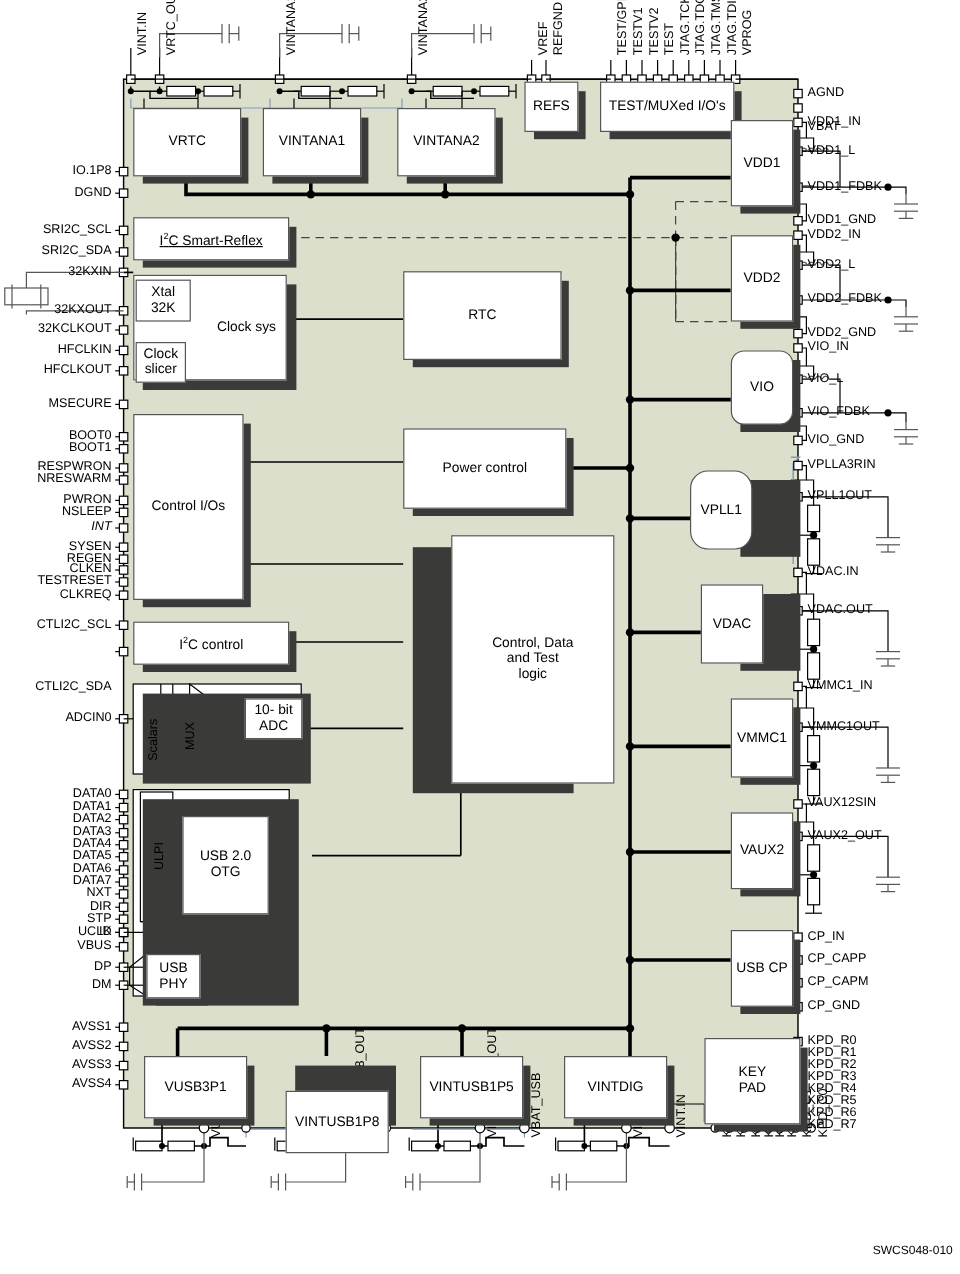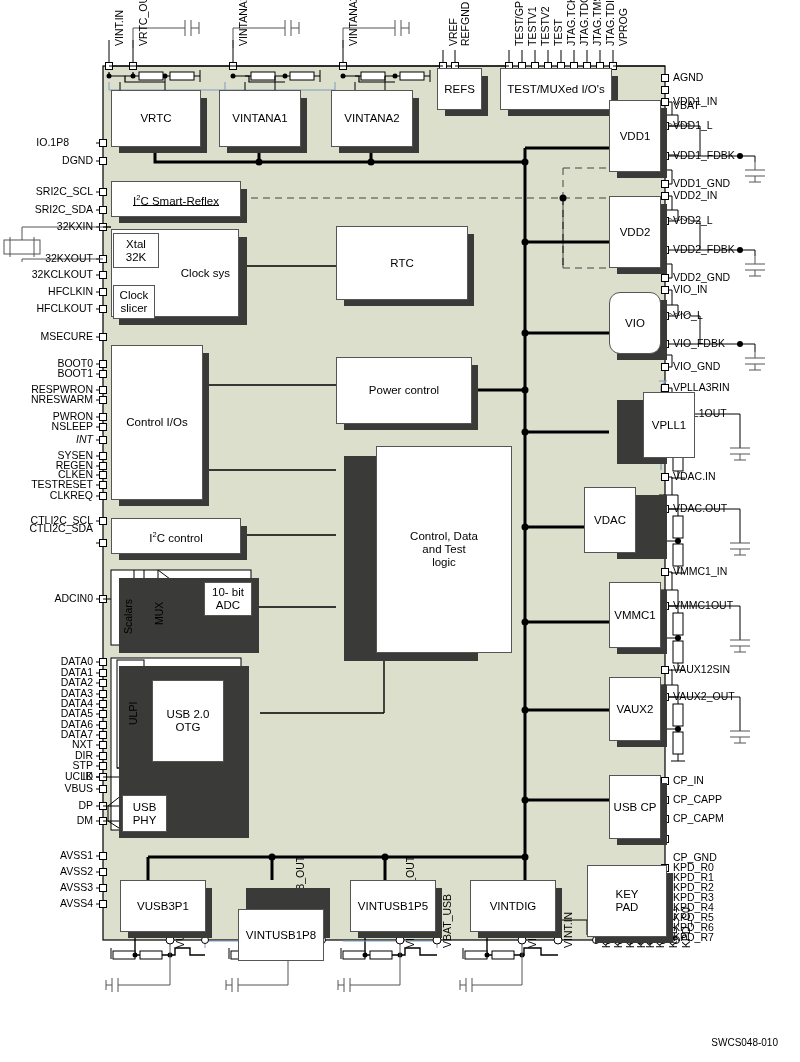--- a/index.html
+++ b/index.html
@@ -749,21 +749,21 @@
       </div>
       <div class="blk" style="left: 609px; top: 100px; width: 50px; height: 70px;">
         <span>VDD1</span>
       </div>
       <div class="blk" style="left: 609px; top: 196px; width: 50px; height: 70px;">
         <span>VDD2</span>
       </div>
       <div class="blk" style="left: 609px; top: 292px; width: 50px; height: 60px; border-radius: 11px;">
         <span>VIO</span>
       </div>
-      <div class="blk" style="left: 643px; top: 392px; width: 50px; height: 64px;">
+      <div class="blk" style="left: 575px; top: 392px; width: 50px; height: 64px; border-radius: 15px;">
         <span>VPLL1</span>
       </div>
       <div class="blk" style="left: 584px; top: 487px; width: 50px; height: 64px; text-align: center;">
         <span>VDAC</span>
       </div>
       <div class="blk" style="left: 609px; top: 582px; width: 50px; height: 64px;">
         <span>VMMC1</span>
       </div>
       <div class="blk" style="left: 609px; top: 677px; width: 50px; height: 62px;">
         <span>VAUX2</span>
@@ -773,21 +773,21 @@
       </div>
       <div class="blk" style="left: 587px; top: 865px; width: 78px; height: 70px;">
         <div>
           <div>KEY</div>
           <div>PAD</div>
         </div>
       </div>
     </div>
 
   <div id="label-layer">
-      <div class="lbl r" style="right: 731px; top: 137px;">IO.1P8</div>
+      <div class="lbl r" style="right: 707px; top: 137px;">IO.1P8</div>
       <div class="lbl r" style="right: 707px; top: 155px;">DGND</div>
       <div class="lbl r" style="right: 707px; top: 186px;">SRI2C_SCL</div>
       <div class="lbl r" style="right: 707px; top: 204px;">SRI2C_SDA</div>
       <div class="lbl r" style="right: 707px; top: 221px;">32KXIN</div>
       <div class="lbl r" style="right: 707px; top: 253px;">32KXOUT</div>
       <div class="lbl r" style="right: 707px; top: 269px;">32KCLKOUT</div>
       <div class="lbl r" style="right: 707px; top: 286px;">HFCLKIN</div>
       <div class="lbl r" style="right: 707px; top: 303px;">HFCLKOUT</div>
       <div class="lbl r" style="right: 707px; top: 331px;">MSECURE</div>
       <div class="lbl r" style="right: 707px; top: 358px;">BOOT0</div>
@@ -796,21 +796,21 @@
       <div class="lbl r" style="right: 707px; top: 394px;">NRESWARM</div>
       <div class="lbl r" style="right: 707px; top: 411px;">PWRON</div>
       <div class="lbl r" style="right: 707px; top: 421px;">NSLEEP</div>
       <div class="lbl r" style="right: 707px; top: 434px; font-style: italic;">INT</div>
       <div class="lbl r" style="right: 707px; top: 450px;">SYSEN</div>
       <div class="lbl r" style="right: 707px; top: 460px;">REGEN</div>
       <div class="lbl r" style="right: 707px; top: 469px;">CLKEN</div>
       <div class="lbl r" style="right: 707px; top: 479px;">TESTRESET</div>
       <div class="lbl r" style="right: 707px; top: 490px;">CLKREQ</div>
       <div class="lbl r" style="right: 707px; top: 515px;">CTLI2C_SCL</div>
-      <div class="lbl r" style="right: 707px; top: 523px;">CTLI2C_SDA</div>
+      <div class="lbl r" style="right: 707px; top: 567px;">CTLI2C_SDA</div>
       <div class="lbl r" style="right: 707px; top: 593px;">ADCIN0</div>
       <div class="lbl r" style="right: 707px; top: 656px;">DATA0</div>
       <div class="lbl r" style="right: 707px; top: 667px;">DATA1</div>
       <div class="lbl r" style="right: 707px; top: 677px;">DATA2</div>
       <div class="lbl r" style="right: 707px; top: 688px;">DATA3</div>
       <div class="lbl r" style="right: 707px; top: 698px;">DATA4</div>
       <div class="lbl r" style="right: 707px; top: 708px;">DATA5</div>
       <div class="lbl r" style="right: 707px; top: 719px;">DATA6</div>
       <div class="lbl r" style="right: 707px; top: 729px;">DATA7</div>
       <div class="lbl r" style="right: 707px; top: 739px;">NXT</div>
@@ -843,21 +843,21 @@
       <div class="lbl" style="left: 673px; top: 408px;">VPLL1OUT</div>
       <div class="lbl" style="left: 673px; top: 471px;">VDAC.IN</div>
       <div class="lbl" style="left: 673px; top: 503px;">VDAC.OUT</div>
       <div class="lbl" style="left: 673px; top: 566px;">VMMC1_IN</div>
       <div class="lbl" style="left: 673px; top: 600px;">VMMC1OUT</div>
       <div class="lbl" style="left: 673px; top: 664px;">VAUX12SIN</div>
       <div class="lbl" style="left: 673px; top: 691px;">VAUX2_OUT</div>
       <div class="lbl" style="left: 673px; top: 775px;">CP_IN</div>
       <div class="lbl" style="left: 673px; top: 794px;">CP_CAPP</div>
       <div class="lbl" style="left: 673px; top: 813px; text-align: right;">CP_CAPM</div>
-      <div class="lbl" style="left: 673px; top: 852px;">CP_GND</div>
+      <div class="lbl" style="left: 673px; top: 833px;">CP_GND</div>
       <div class="lbl" style="left: 673px; top: 862px;">KPD_R0</div>
       <div class="lbl" style="left: 673px; top: 872px;">KPD_R1</div>
       <div class="lbl" style="left: 673px; top: 882px;">KPD_R2</div>
       <div class="lbl" style="left: 673px; top: 892px;">KPD_R3</div>
       <div class="lbl" style="left: 673px; top: 902px;">KPD_R4</div>
       <div class="lbl" style="left: 673px; top: 912px;">KPD_R5</div>
       <div class="lbl" style="left: 673px; top: 922px;">KPD_R6</div>
       <div class="lbl" style="left: 673px; top: 932px;">KPD_R7</div>
       <div class="vlbl" style="left: 113px; top: 46px;">VINT.IN</div>
       <div class="vlbl" style="left: 137px; top: 46px;">VRTC_OUT</div>
@@ -886,14 +886,14 @@
       <div class="vlbl" style="left: 635px; top: 948px;">KPD_C4</div>
       <div class="vlbl" style="left: 644px; top: 948px;">KPD_C3</div>
       <div class="vlbl" style="left: 654px; top: 948px;">KPD_C2</div>
       <div class="vlbl" style="left: 667px; top: 948px;">KPD_C1</div>
       <div class="vlbl" style="left: 680px; top: 948px;">KPD_C0</div>
       <div class="vtext" style="left: 122px; top: 634px;">Scalars</div>
       <div class="vtext" style="left: 153px; top: 625px;">MUX</div>
       <div class="vtext" style="left: 127px; top: 725px;">ULPI</div>
     </div>
 
-  <div class="code" style="right:22px;bottom:14px;">SWCS048-010</div>
+  <div class="code" style="right:6px;bottom:14px;">SWCS048-010</div>
 </div>
 
 </body></html>

